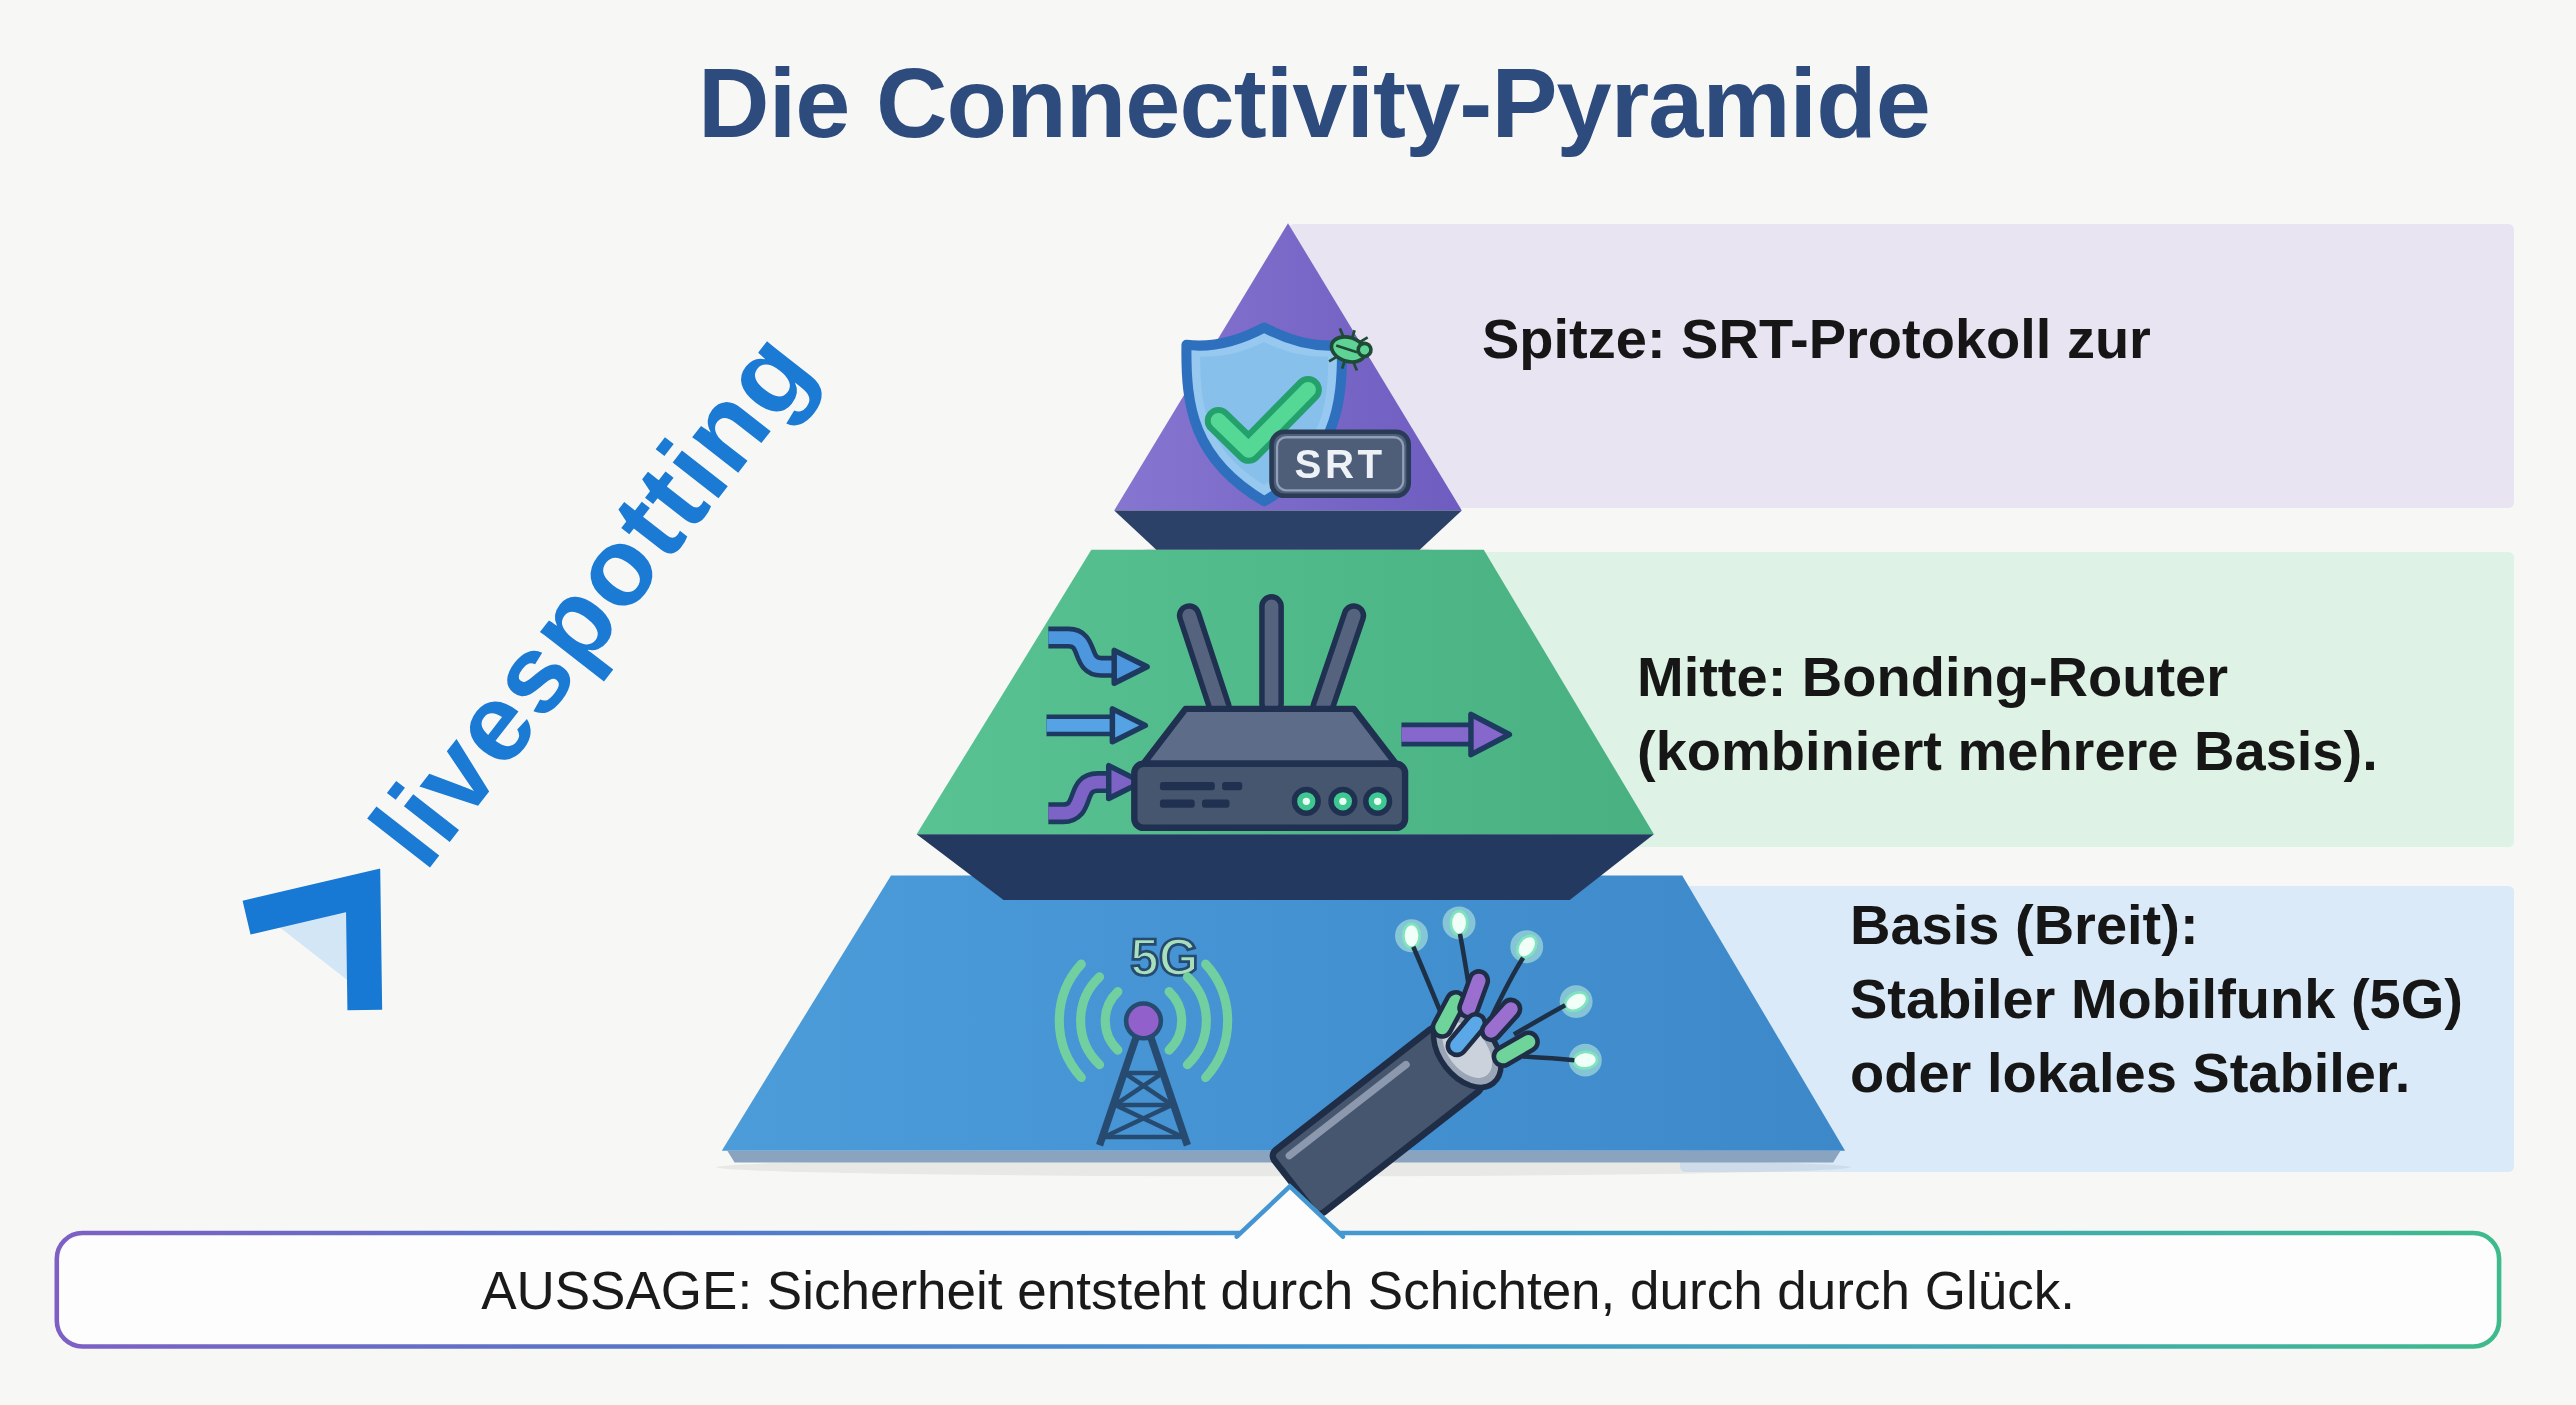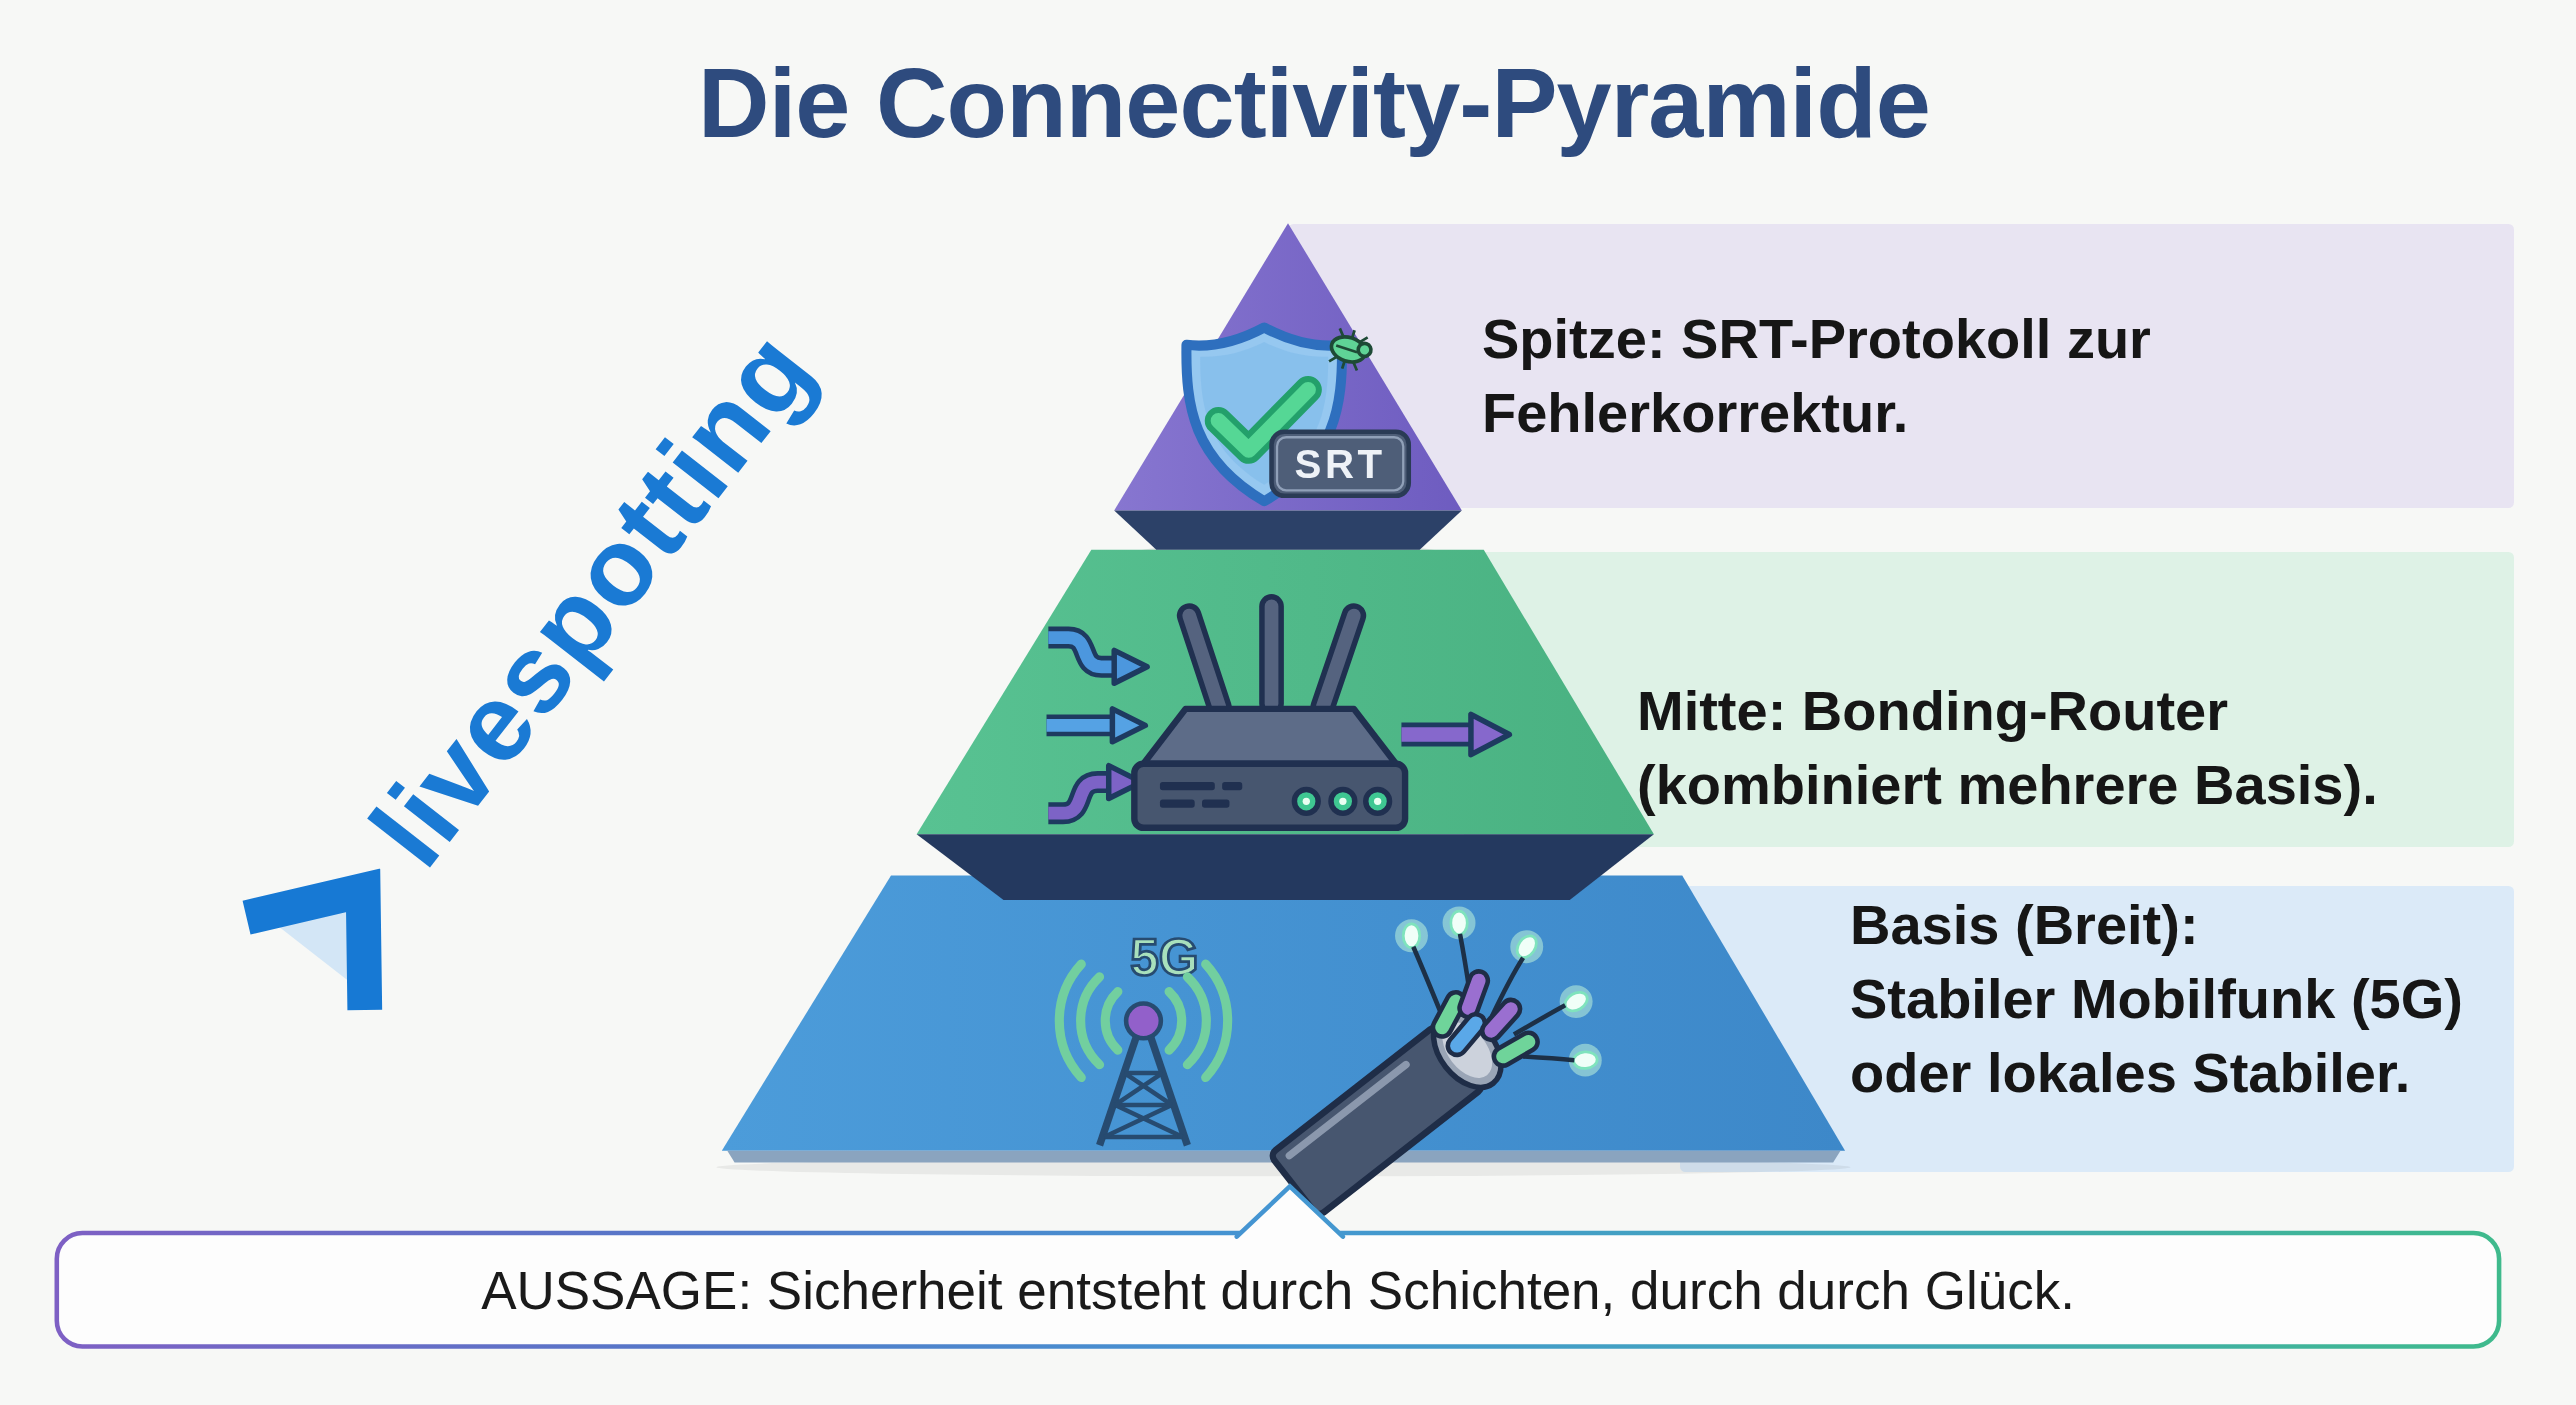--- a/index.html
+++ b/index.html
@@ -15,21 +15,21 @@
   #band-base  {left:1680px;top:886px;width:834px; height:286px;background:#dbeaf8;}
   svg.scene{position:absolute;left:0;top:0;z-index:2;}
   
   .title{
     position:absolute;z-index:3;left:0;top:46px;width:100%;text-align:center;
     font-size:99px;font-weight:bold;letter-spacing:-0.9px;color:#2e4b7e;margin-left:26px;
   }
   .tier-label{position:absolute;z-index:3;font-size:56px;font-weight:bold;
     line-height:74px;color:#161616;white-space:nowrap;}
   #label-top   {left:1482px;top:302px;}
-  #label-middle{left:1637px;top:640px;margin-top:34px;}
+  #label-middle{left:1637px;top:640px;}
   #label-base  {left:1850px;top:888px;}
   .banner-text{
     position:absolute;z-index:3;left:57px;top:1261px;width:2442px;text-align:center;
     font-size:53px;line-height:59px;color:#1a1a1a;
   }
   .watermark{
     position:absolute;z-index:4;left:247px;top:842px;
     display:flex;align-items:center;gap:24px;
     transform:rotate(-52deg);transform-origin:87px 101px;
     color:#1a7ad4;font-size:110px;font-weight:bold;letter-spacing:1.8px;
@@ -212,21 +212,20 @@
       <rect x="62" y="1348" width="2670" height="124" rx="28" fill="#fdfdfd" stroke="url(#gradBanner)" stroke-width="5"></rect>
       <polygon points="1352,1353 1410,1295 1468,1353" fill="#fdfdfd"></polygon>
       <path d="M1352,1352 L1410,1297 L1468,1352" fill="none" stroke="url(#gradBanner)" stroke-width="5" stroke-linecap="round"></path>
     </g>
   </svg>
 
   <div class="title">Die Connectivity-Pyramide</div>
 
   <div class="tier-label" id="label-top">
     <div>Spitze: SRT-Protokoll zur</div>
-    <div>Fehlerkorrektur.</div>
   </div>
   <div class="tier-label" id="label-middle">
     <div>Mitte: Bonding-Router</div>
     <div>(kombiniert mehrere Basis).</div>
   </div>
   <div class="tier-label" id="label-base">
     <div>Basis (Breit):</div>
     <div>Stabiler Mobilfunk (5G)</div>
     <div>oder lokales Stabiler.</div>
   </div>

